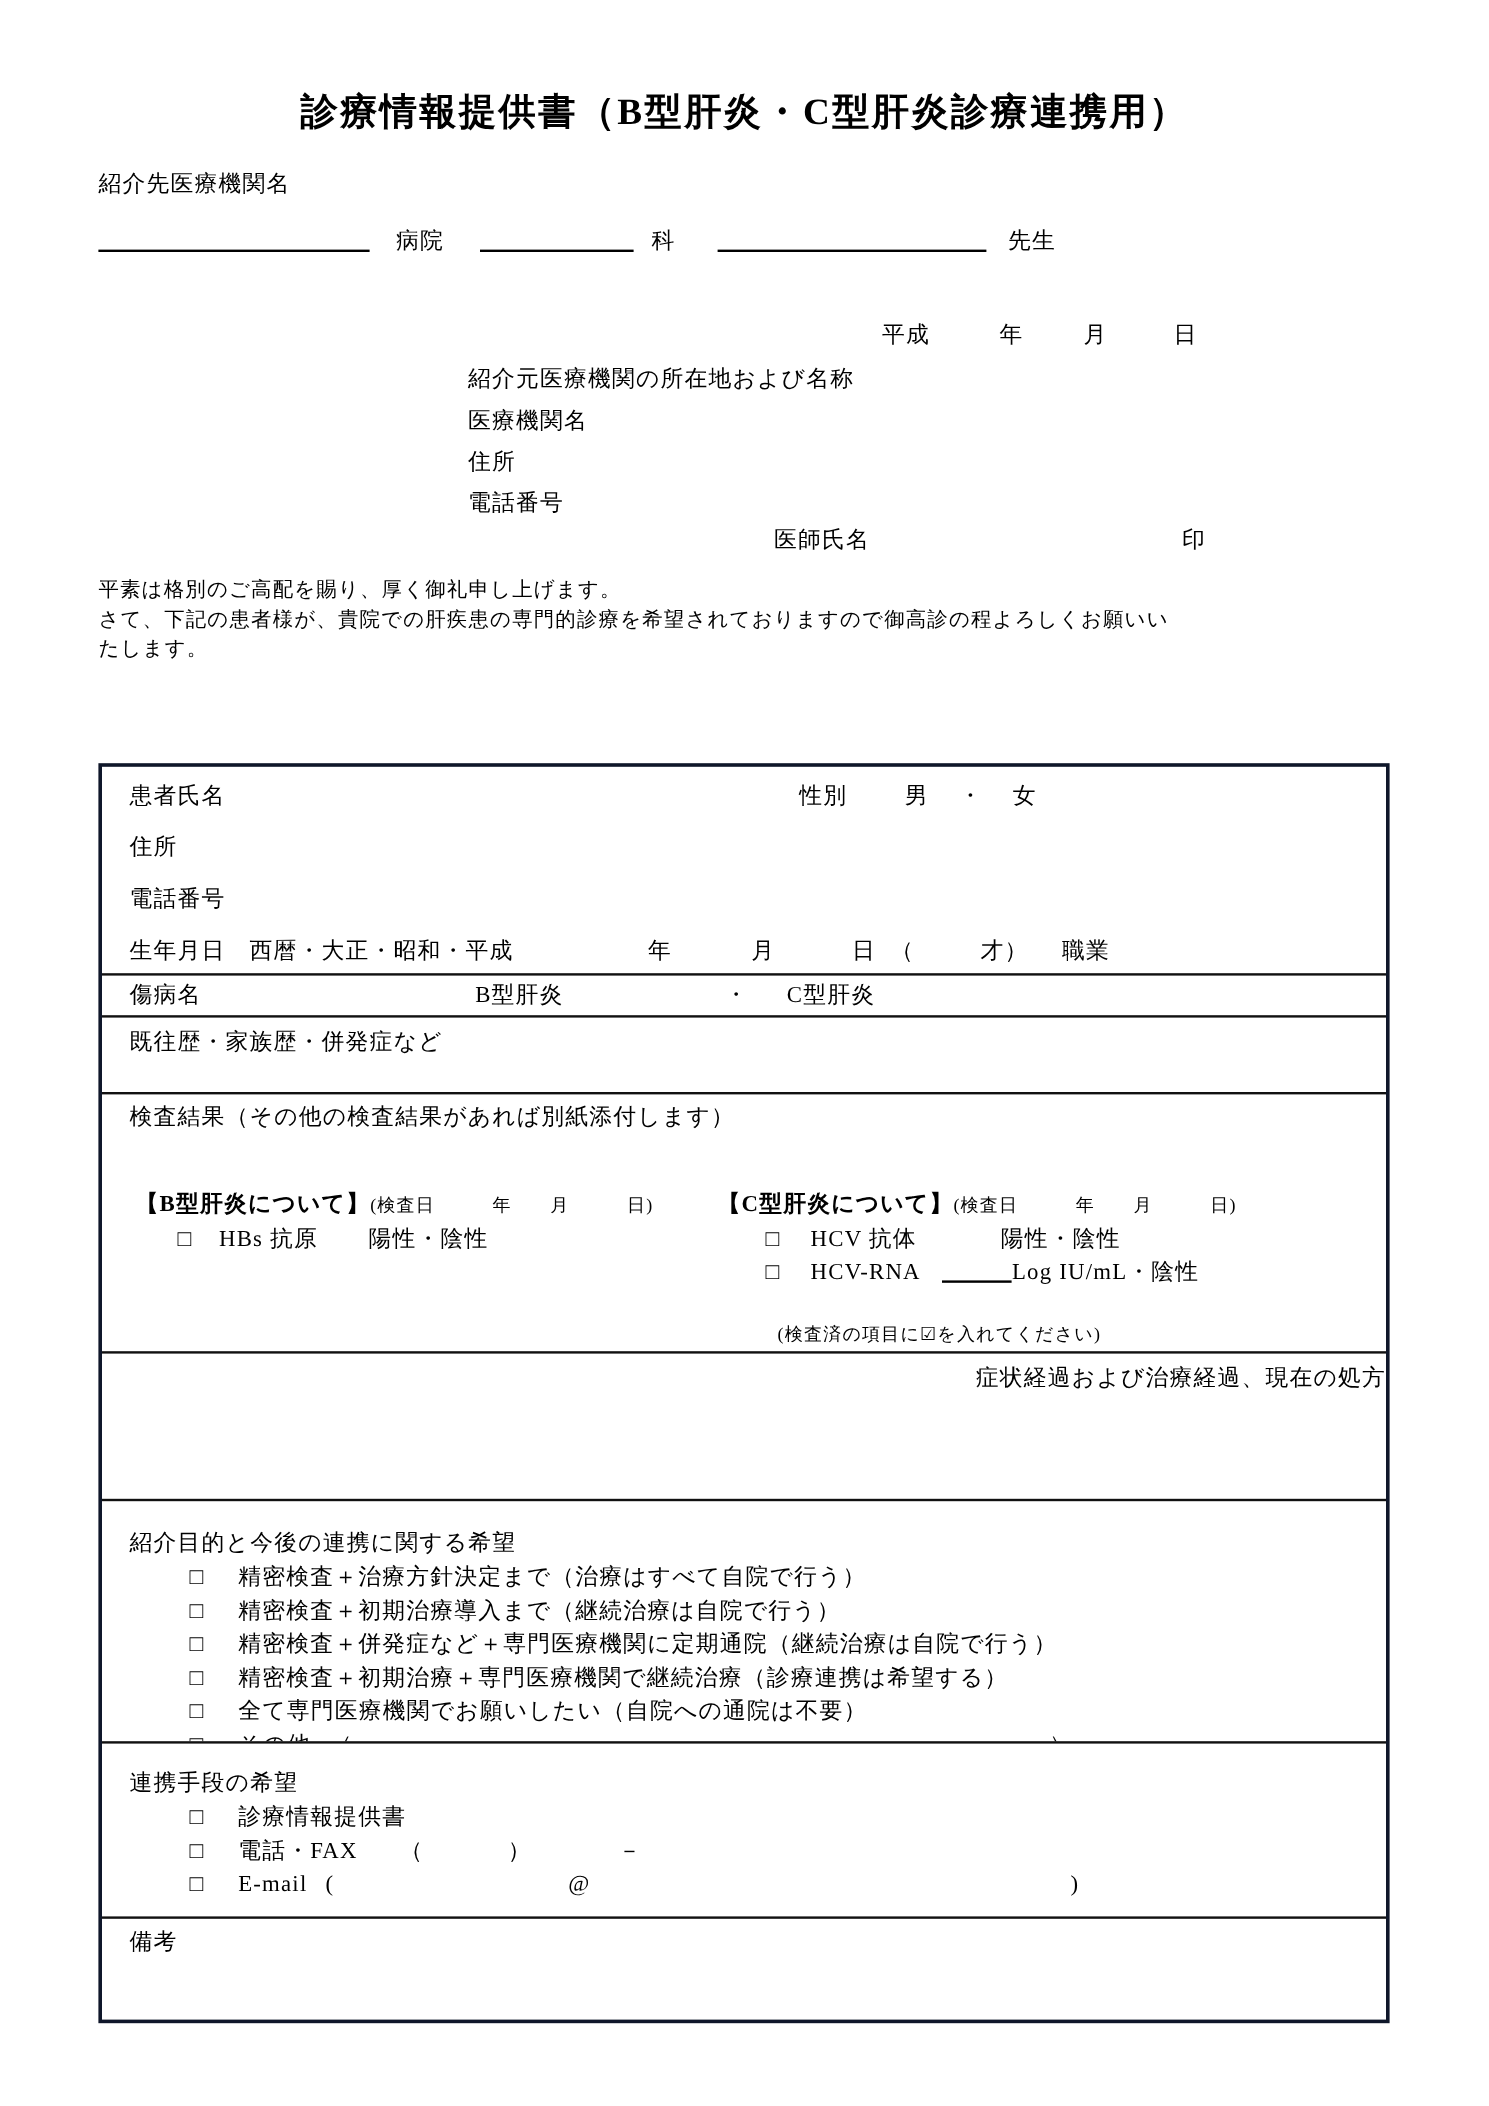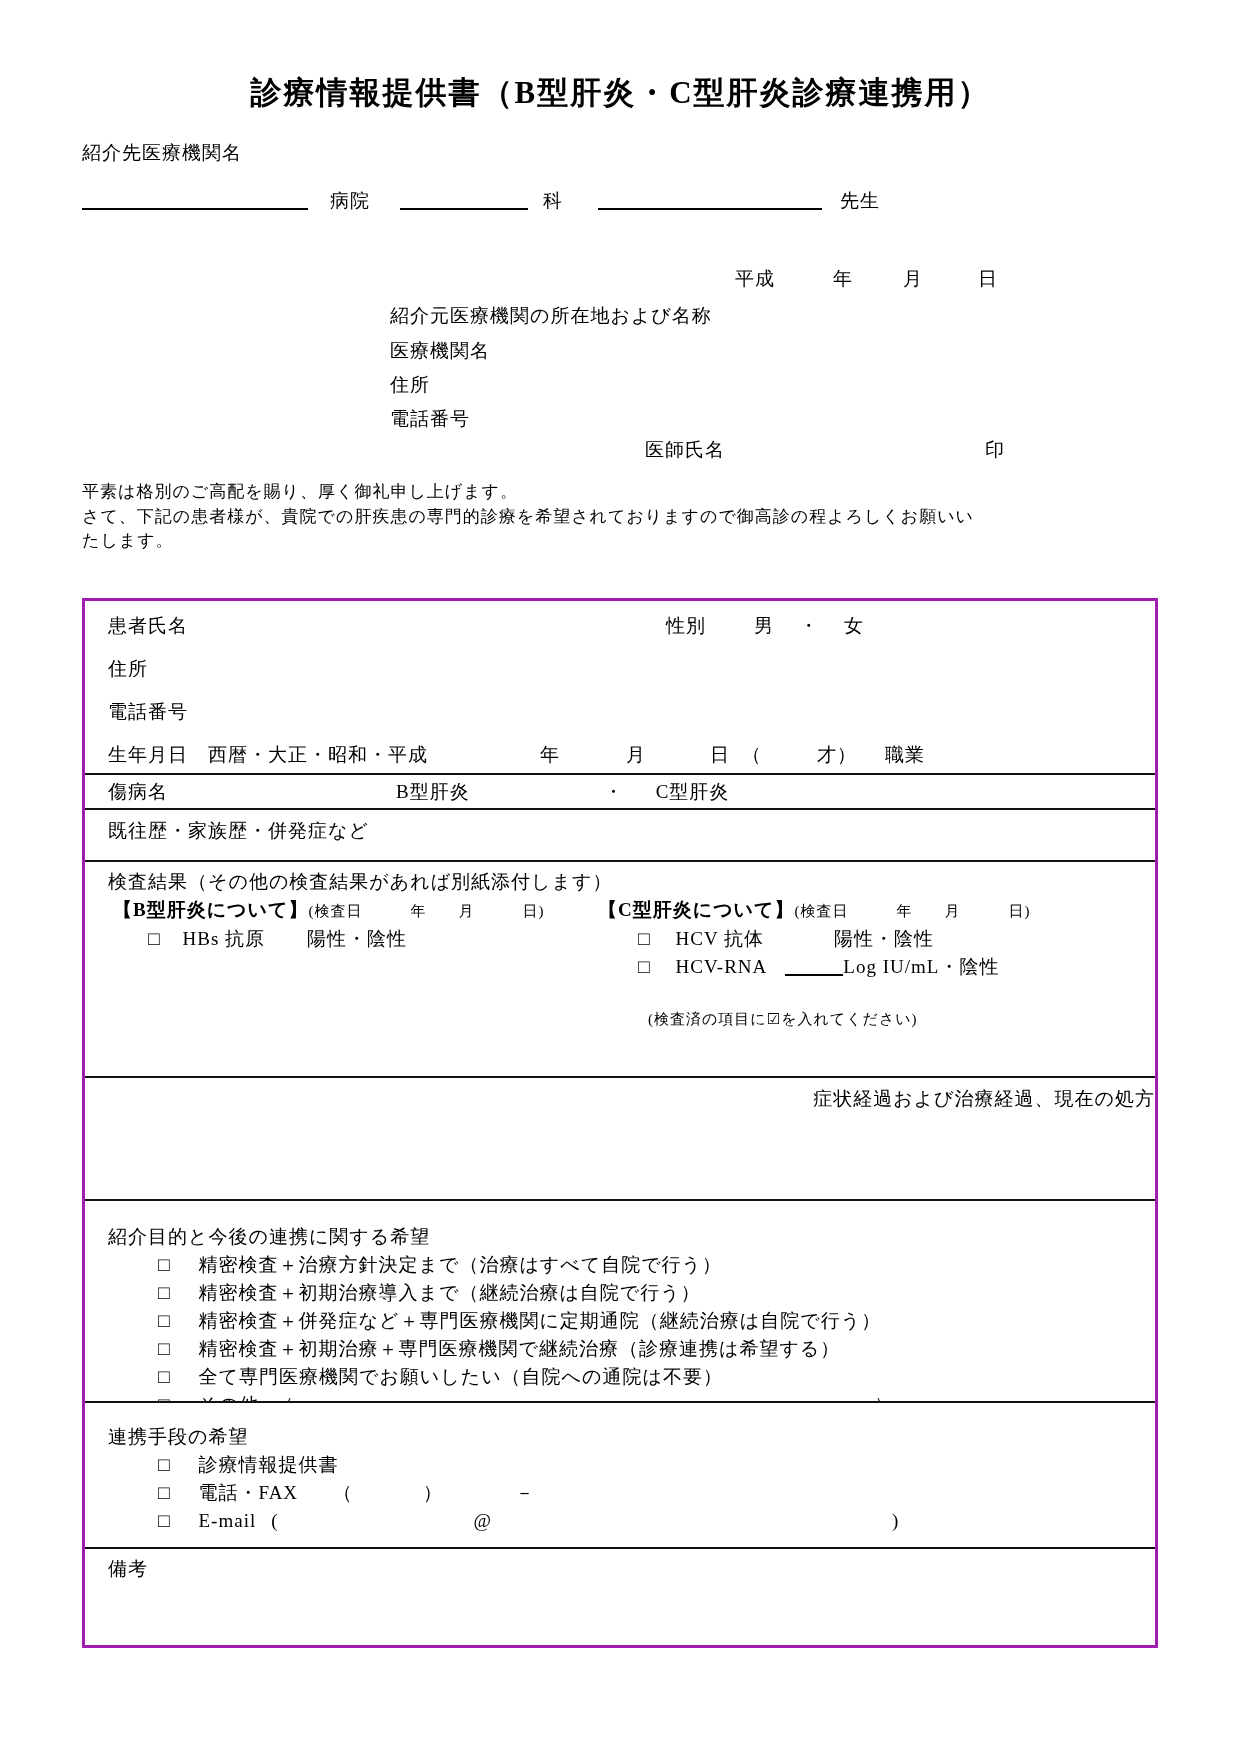--- a/index.html
+++ b/index.html
@@ -23,30 +23,30 @@
   }
   .blank{
     display:inline-block;
     border-bottom:2px solid #000;
     height:1em;
     vertical-align:-3px;
   }
   .small{font-size:15px;}
   .bold{font-weight:bold;}
   .form-table{
-    position:absolute;left:82px;top:598px;
+    position:absolute;left:82px;top:636px;
     width:1076px;height:1050px;
-    border:3px solid #a21caf;
+    border:3px solid #0f172a;
     box-sizing:border-box;
   }
   .row{box-sizing:border-box;overflow:hidden;}
   .row + .row{border-top:2px solid #111;}
   .r1{height:172px;padding:10px 0 0 23px;}
   .r2{height:35px;padding:3px 0 0 23px;}
-  .r3{height:52px;padding:7px 0 0 23px;}
+  .r3{height:64px;padding:7px 0 0 23px;}
   .r4{height:216px;padding:6px 0 0 0;}
   .r5{height:123px;padding:7px 0 0 23px;text-align:right;}
   .r6{height:202px;padding:22px 0 0 23px;}
   .r7{height:146px;padding:20px 0 0 23px;}
   .r8{height:57px;padding:6px 0 0 23px;}
   .line{line-height:28px;white-space:nowrap;}
   .r1 .line{line-height:29px;margin-bottom:14px;}
   .r6 .line, .r7 .line{line-height:28px;}
   .cb{font-size:19px;}
   .greet{line-height:24.5px;white-space:nowrap;font-size:17px;}
@@ -101,21 +101,21 @@
     </div>
 
     <div class="row r3">
       <div class="line"><span>既往歴・家族歴・併発症など</span></div>
     </div>
 
     <div class="row r4">
       <div class="line" style="padding-left:23px">
         <span>検査結果（その他の検査結果があれば別紙添付します）</span>
       </div>
-      <div style="display:flex;">
+      <div style="display:flex;margin-top:44px">
         <div style="margin-left:28px;width:457px">
           <div class="line">
             <span class="bold">【B型肝炎について】</span><span class="small">(検査日　　　年　　月　　　日)</span>
           </div>
           <div class="line" style="margin-left:35px">
             <span class="cb">□</span><span style="margin-left:22px">HBs 抗原</span><span style="margin-left:42px">陽性・陰性</span>
           </div>
         </div>
         <div style="margin-left:28px">
           <div class="line">

